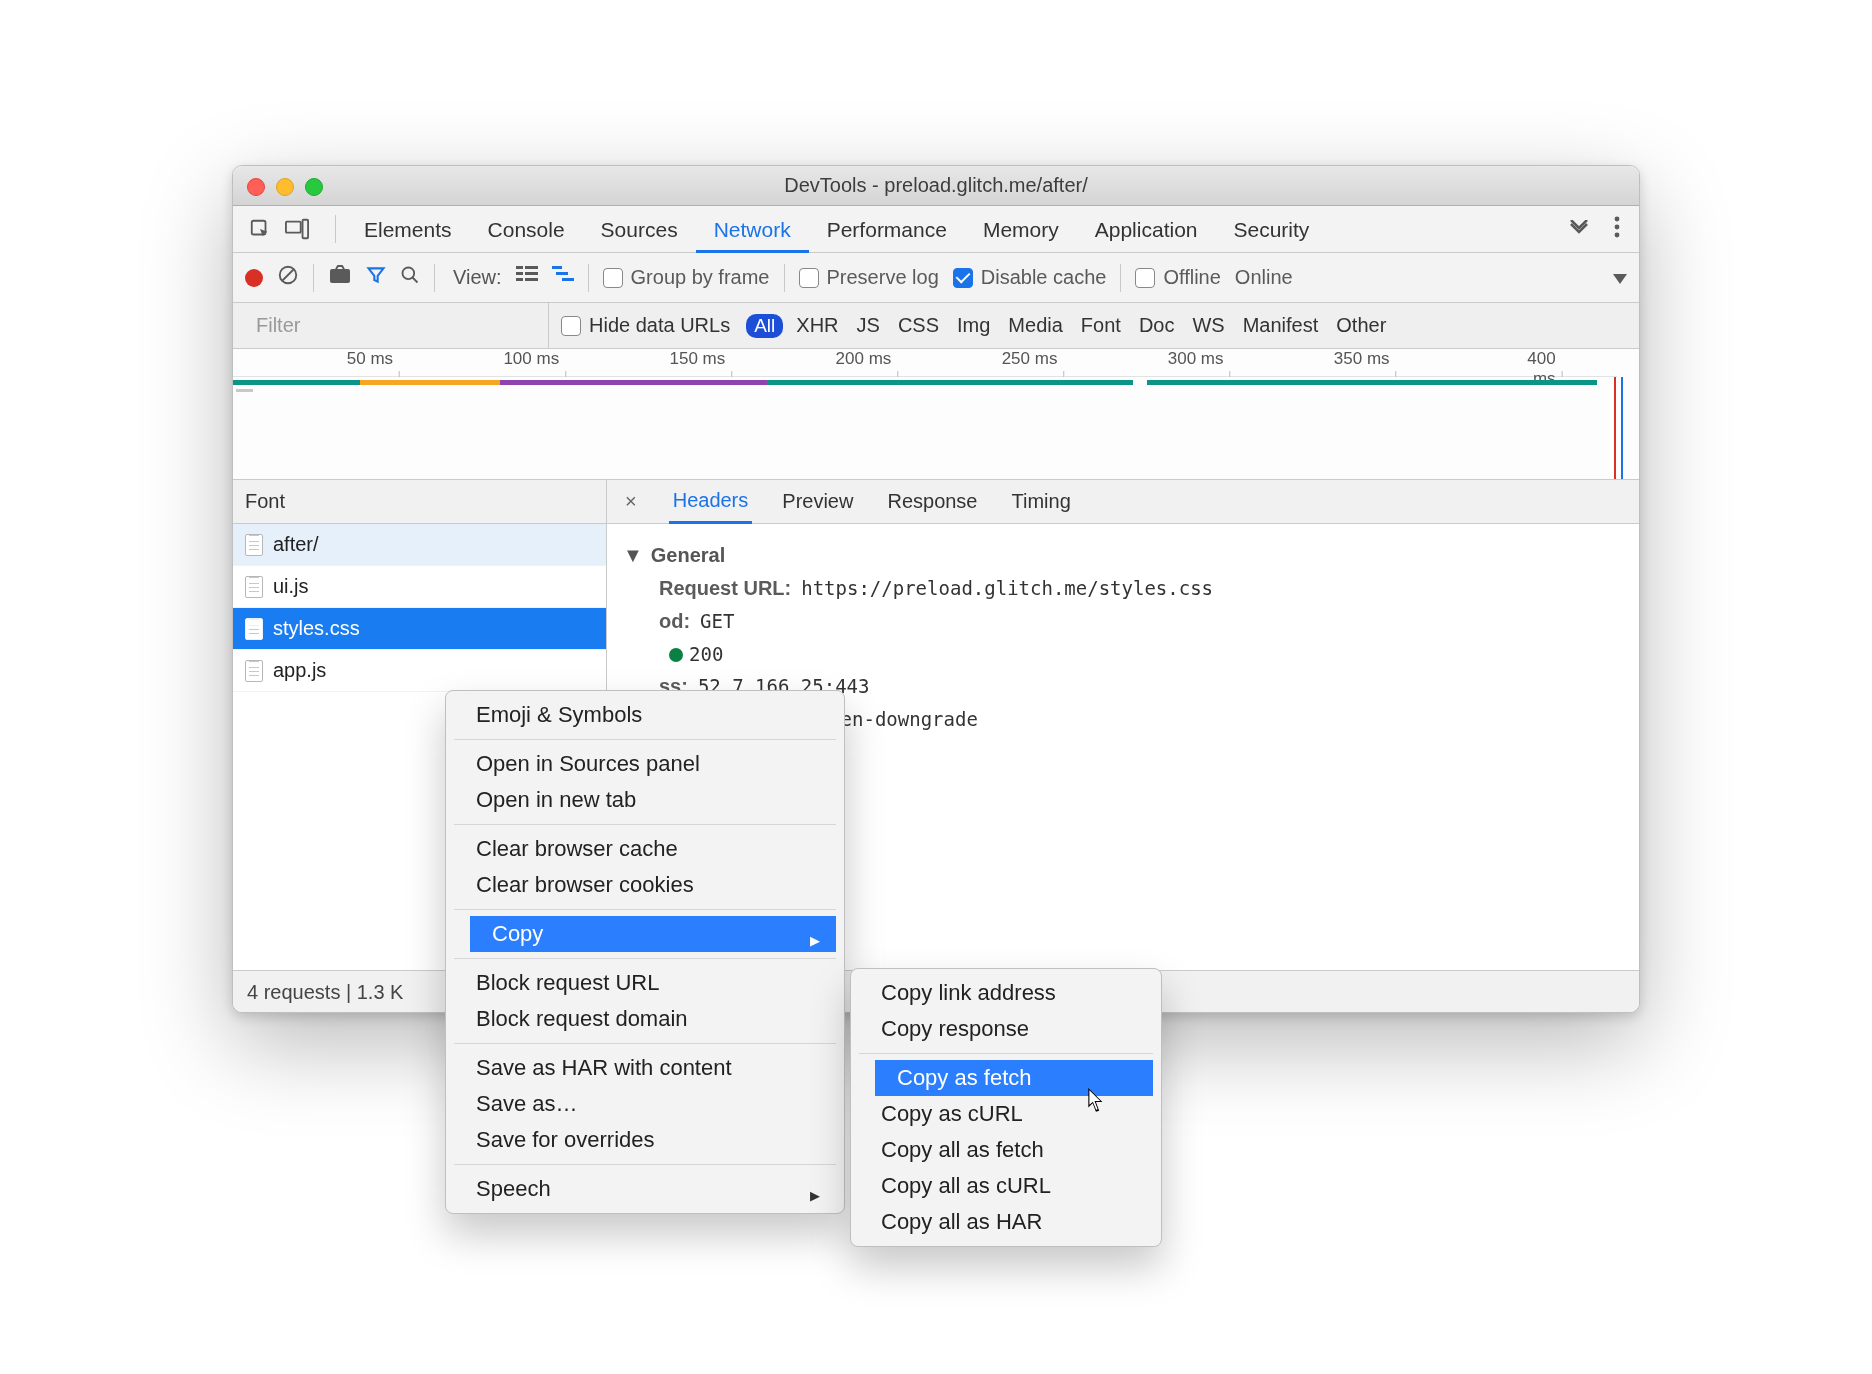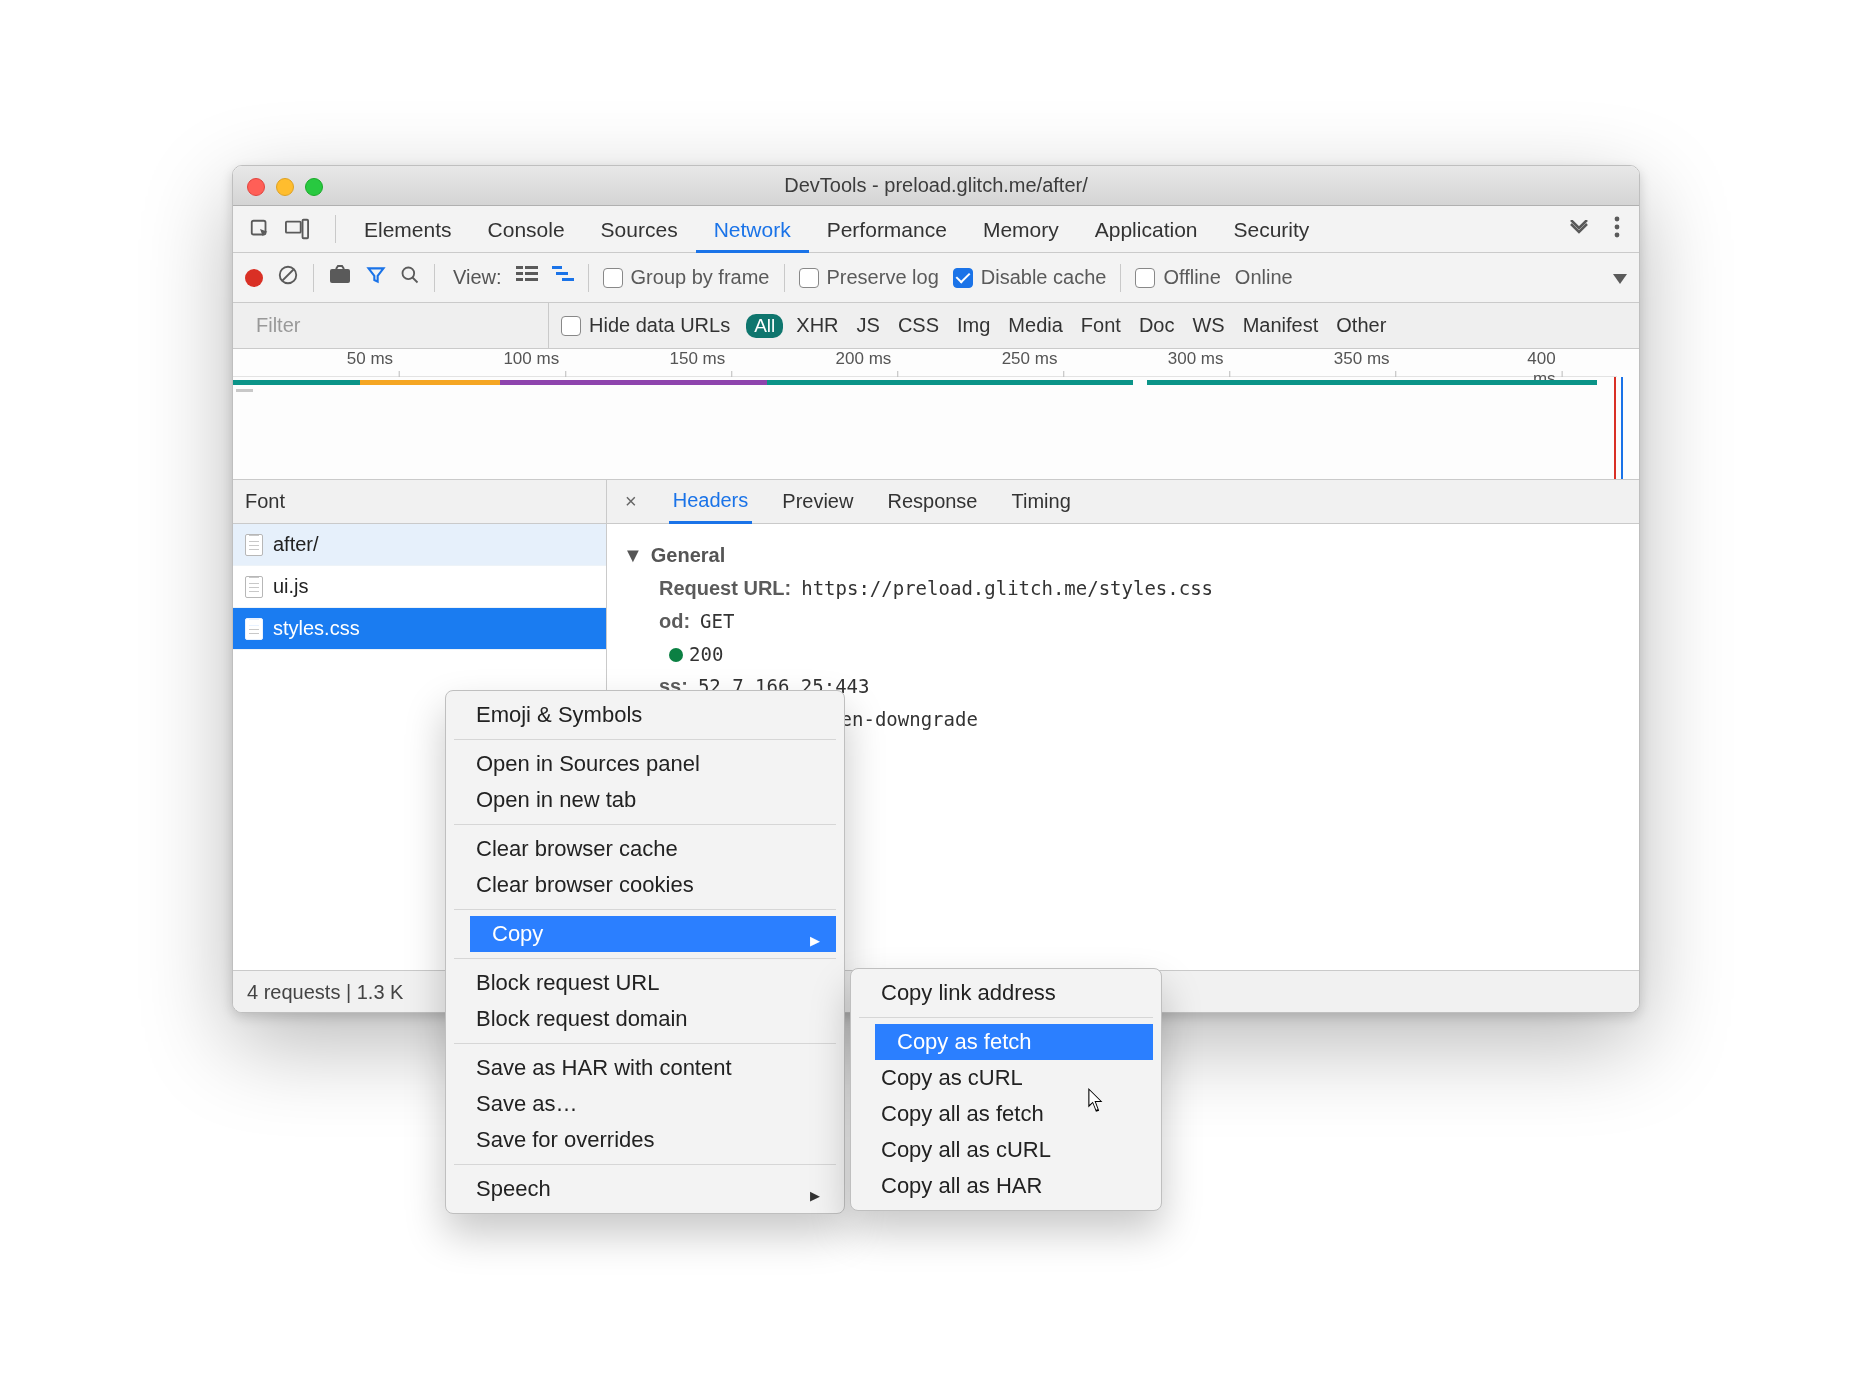--- a/index.html
+++ b/index.html
@@ -112,21 +112,21 @@
   }
   .filter-input {
     width: 316px; height: 46px;
     border: none; border-right: 1px solid #cacaca;
     padding: 0 23px; background: transparent;
     font-size: 20px; color: #444;
     outline: none;
   }
   .filter-input::placeholder { color: #999; }
   .type-pill {
-    background: #0f766e; color: #fff;
+    background: #1d4ed8; color: #fff;
     padding: 1px 8px; border-radius: 10px;
     font-size: 19px; margin: 0 4px;
   }
   .type-link { padding: 0 9px; color: #333; }
 
   
   .timeline {
     height: 131px;
     border-bottom: 1px solid #cacaca;
     background: #fdfdfd;
@@ -431,20 +431,24 @@
             <span>after/</span>
           </div>
         <div class="req">
             <span class="doc-icon"></span>
             <span>ui.js</span>
           </div>
         <div class="req hi">
             <span class="doc-icon"></span>
             <span>styles.css</span>
           </div>
+        <div class="req">
+            <span class="doc-icon"></span>
+            <span>app.js</span>
+          </div>
       </div>
     </div>
     <div class="right">
       <div class="detail-tabs">
         <span class="x">×</span>
         <span class="dt active">Headers</span>
         <span class="dt">Preview</span>
         <span class="dt">Response</span>
         <span class="dt">Timing</span>
       </div>
@@ -501,20 +505,21 @@
   <div class="ms"></div>
   <div class="mi">Save as HAR with content</div>
   <div class="mi">Save as…</div>
   <div class="mi">Save for overrides</div>
   <div class="ms"></div>
   <div class="mi sub">Speech</div>
 </div>
 
 <div id="menu2" class="menu">
   <div class="mi">Copy link address</div>
+  <div class="mi">Copy response</div>
   <div class="ms"></div>
   <div class="mi hi">Copy as fetch</div>
   <div class="mi">Copy as cURL</div>
   <div class="mi">Copy all as fetch</div>
   <div class="mi">Copy all as cURL</div>
   <div class="mi">Copy all as HAR</div>
 </div>
 
 <svg class="cursor" viewBox="0 0 16 24">
   <path d="M0 0 L0 18 L4 14 L7 22 L10 21 L7 13 L13 13 Z" fill="#000"></path>

